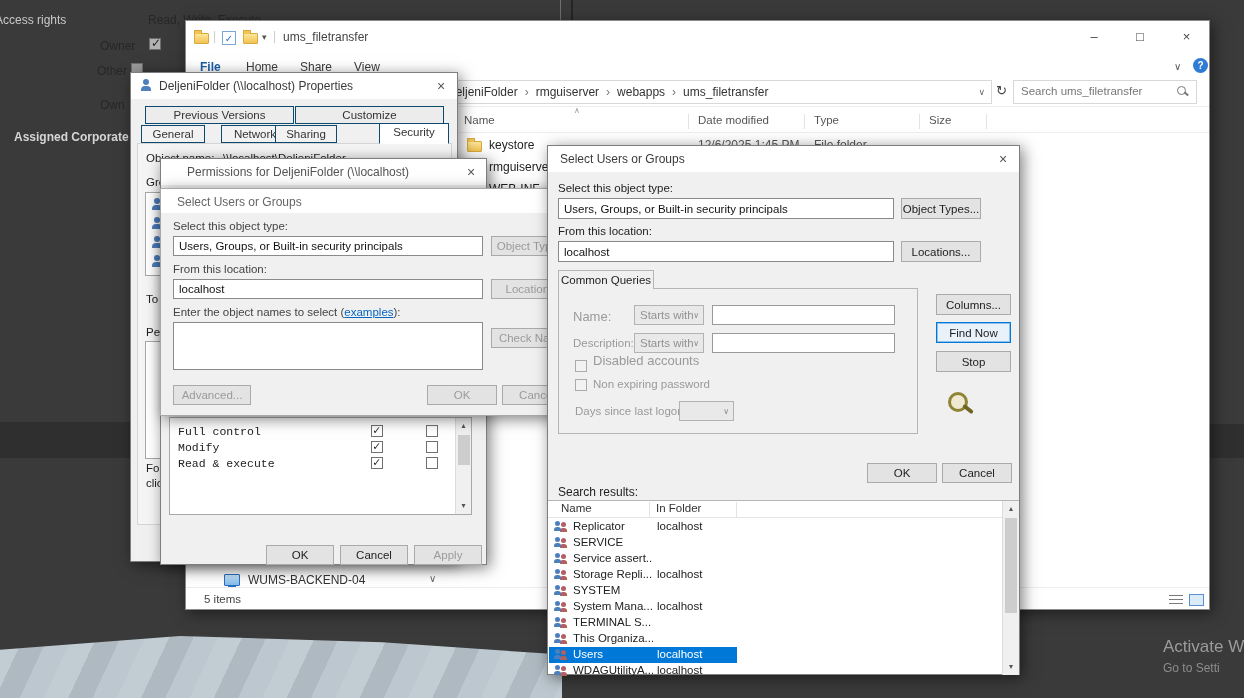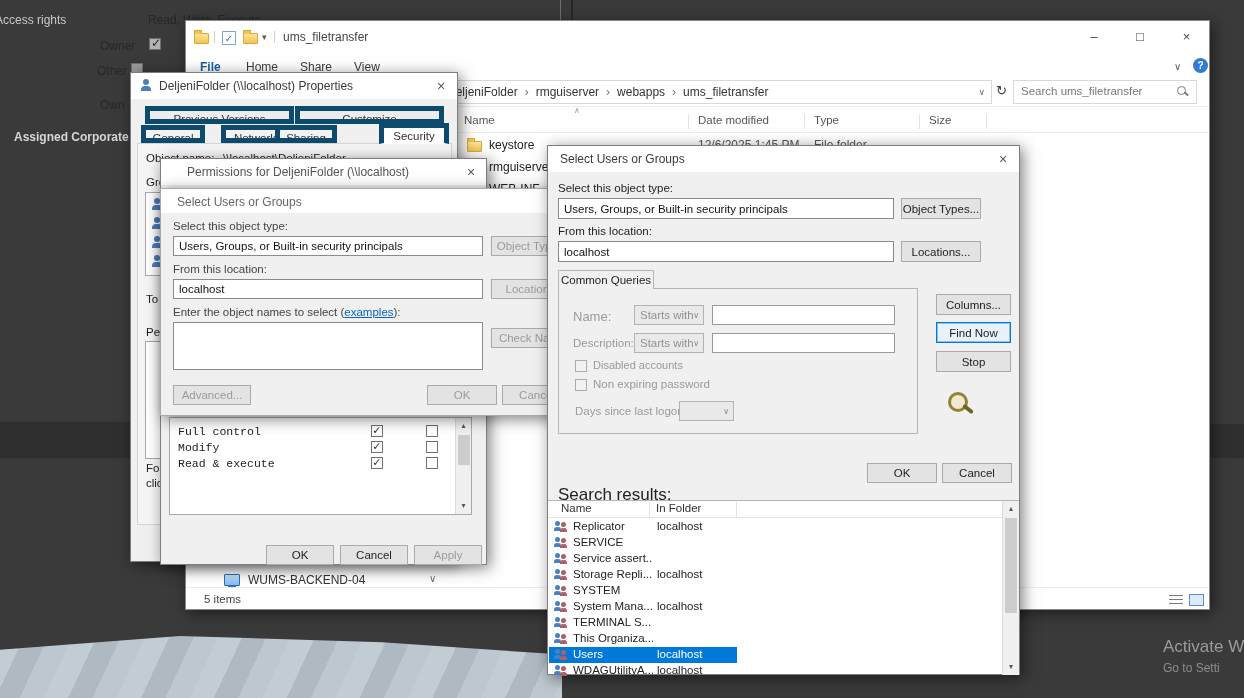--- a/index.html
+++ b/index.html
@@ -35,21 +35,21 @@
 .gico::before { content:""; position:absolute; left:1px; top:1px; width:5px; height:5px; border-radius:50%; background:#4d7fbe; box-shadow:6px 1px 0 #b25f5f; }
 .gico::after { content:""; position:absolute; left:0; top:7px; width:7px; height:4px; border-radius:3px 3px 0 0; background:#4d7fbe; box-shadow:6px 1px 0 #b25f5f; }
 .uico { position:absolute; width:12px; height:13px; }
 .uico::before { content:""; position:absolute; left:3px; top:0; width:6px; height:6px; border-radius:50%; background:#4d7fbe; }
 .uico::after { content:""; position:absolute; left:1px; top:7px; width:10px; height:5px; border-radius:4px 4px 0 0; background:#4d7fbe; }
 .pcico { position:absolute; width:16px; height:12px; border:1px solid #2a6fc0; background:linear-gradient(#c8e4f9,#83bbeb); border-radius:1px; }
 .pcico::after { content:""; position:absolute; left:3px; bottom:-3px; width:8px; height:2px; background:#2a6fc0; }
 .mag { position:absolute; width:30px; height:28px; }
 .mag::before { content:""; position:absolute; left:2px; top:1px; width:14px; height:14px; border:3px solid #8e8434; border-radius:50%; background:#efe8d2; }
 .mag::after { content:""; position:absolute; left:16px; top:16px; width:12px; height:4px; background:#6e6522; border-radius:2px; transform:rotate(38deg); }
-.ptab { position:absolute; height:18px; background:#f2f2f2; border:5px solid #0c4a6e; font-size:11.5px; color:#333; text-align:center; line-height:17px; white-space:nowrap; overflow:hidden; }
+.ptab { position:absolute; height:18px; background:#f2f2f2; border:1px solid #0c4a6e; font-size:11.5px; color:#333; text-align:center; line-height:17px; white-space:nowrap; overflow:hidden; }
 .ptab.back { background:#ececec; }
 .ptab.sel { background:#fff; border-bottom:1px solid #fff; z-index:2; }
 .prow { position:absolute; left:0; width:100%; height:16px;font-family:Liberation Mono, monospace; }
 .plbl { position:absolute; left:8px; top:1px; font-size:11.5px; color:#222; white-space:nowrap; }
 .reslist { position:absolute; background:#fff; border:1px solid #b5b5b5; }
 .rrow { position:absolute; left:1px; width:188px; height:16px; color:#222; }
 .rrow.sel { background:#0078d7; color:#fff; }
 .rname { position:absolute; left:24px; top:1px; width:80px; font-size:11.5px; overflow:hidden; white-space:nowrap; }
 .rfolder { position:absolute; left:108px; top:1px; font-size:11.5px; white-space:nowrap; }
 .sbar { position:absolute; background:#f0f0f0; border-left:1px solid #dcdcdc; }
@@ -263,37 +263,37 @@
           <i>∨</i>
         </div>
       <div class="field" style="left:153px;top:16px;width:183px;height:20px;border-color:#9a9a9a"></div>
       <span class="lbl" style="left:14px;top:48px;color:#9a9a9a;font-size:11.5px">Description:</span>
       <div class="dd" style="left:75px;top:44px;width:70px;height:20px">
           <span>Starts with</span>
           <i>∨</i>
         </div>
       <div class="field" style="left:153px;top:44px;width:183px;height:20px;border-color:#9a9a9a"></div>
       <span class="cb dis" style="left:16px;top:71px"></span>
-      <span class="lbl" style="left:34px;top:70px;color:#9a9a9a;font-size:11px">Disabled accounts</span>
+      <span class="lbl" style="left:34px;top:64px;color:#9a9a9a;font-size:13px">Disabled accounts</span>
       <span class="cb dis" style="left:16px;top:90px"></span>
       <span class="lbl" style="left:34px;top:89px;color:#9a9a9a;font-size:11.5px">Non expiring password</span>
       <span class="lbl" style="left:16px;top:116px;color:#9a9a9a;font-size:11.5px">Days since last logon:</span>
       <div class="dd" style="left:120px;top:112px;width:55px;height:20px">
           <i>∨</i>
         </div>
     </div>
 
     <div class="btn" style="left:388px;top:148px;width:75px;height:21px">Columns...</div>
     <div class="btn def" style="left:388px;top:176px;width:75px;height:21px">Find Now</div>
     <div class="btn" style="left:388px;top:205px;width:75px;height:21px">Stop</div>
     <div class="mag" style="left:398px;top:245px"></div>
     <div class="btn" style="left:319px;top:317px;width:70px;height:20px">OK</div>
     <div class="btn" style="left:394px;top:317px;width:70px;height:20px">Cancel</div>
 
-    <span class="lbl" style="left:10px;top:339px;color:#222;font-size:17px">Search results:</span>
+    <span class="lbl" style="left:10px;top:339px;color:#222;font-size:12px">Search results:</span>
     <div class="reslist" style="left:0;top:354px;width:471px;height:174px;border-left:none;border-right:none;border-bottom:none">
       <div class="abs" style="left:0;top:0;width:100%;height:17px;border-bottom:1px solid #e5e5e5">
         <span class="hcell" style="left:13px;top:1px;color:#333">Name</span>
         <span class="hcell" style="left:108px;top:1px;color:#333">In Folder</span>
         <span class="hsep" style="left:101px;top:1px"></span>
         <span class="hsep" style="left:188px;top:1px"></span>
       </div>
       <div class="rrow" style="top:18px">
         <span class="gico" style="left:5px;top:1px"></span>
         <span class="rname">Replicator</span>

